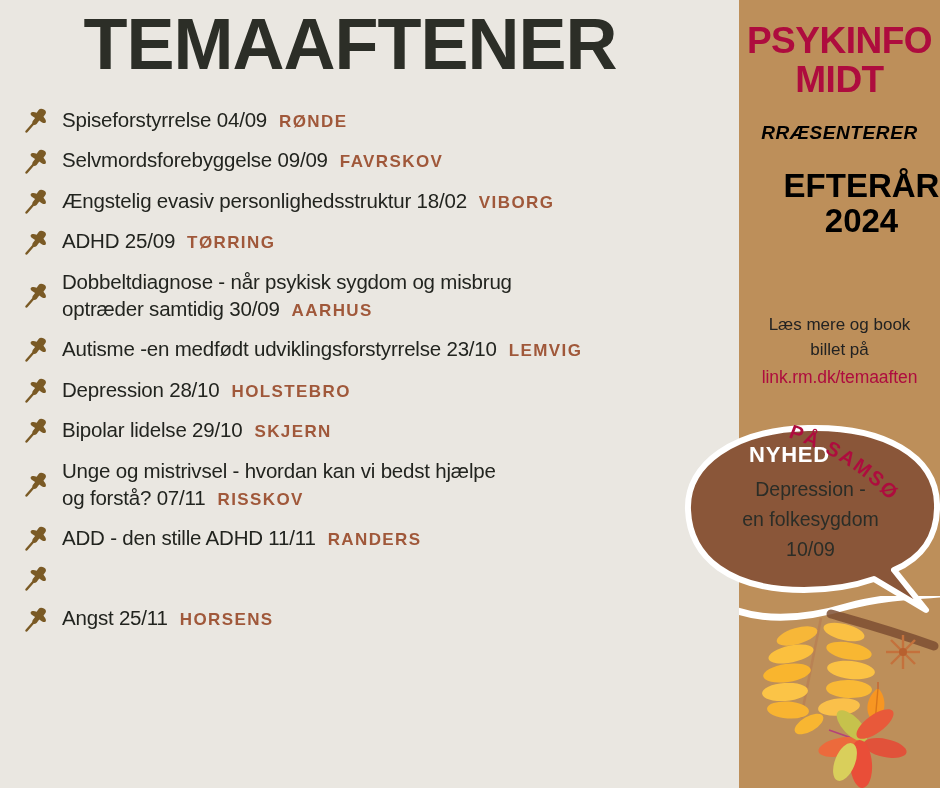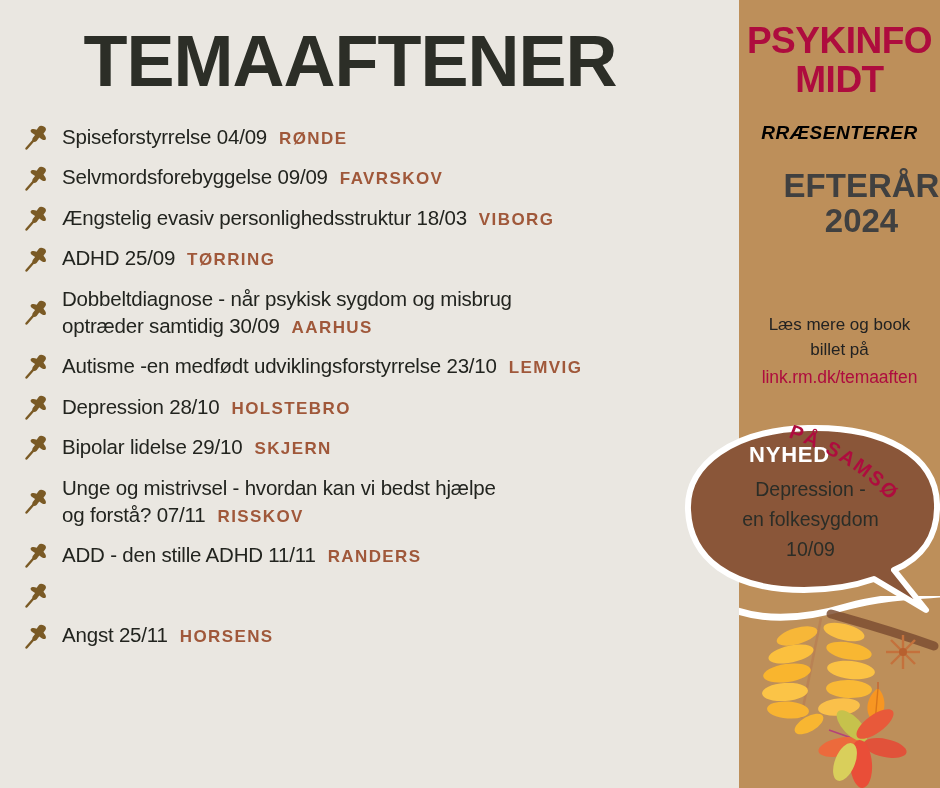--- a/index.html
+++ b/index.html
@@ -11,21 +11,21 @@
   }
   #poster {
     position:relative;
     width:940px; height:788px;
     background:#EAE7E1;
     overflow:hidden;
   }
 
   
   #left-col {
-    position:absolute; left:0; top:17px;
+    position:absolute; left:0; top:0;
     width:739px; height:576px;
     background:#EAE7E1;
   }
 
   #page-title {
     position:absolute;
     left:0; top:8px; width:700px;
     text-align:center;
     font-family:"Liberation Sans", sans-serif;
     font-weight:bold;
@@ -94,21 +94,21 @@
   #presents {
     margin-top:22px;
     color:#000000;
     font-size:19px;
     font-weight:bold;
     letter-spacing:0.6px;
     font-style:italic;
   }
   #season, #year {
     font-weight:bold;
-    color:#404040;
+    color:#000000;
     font-size:33px;
     line-height:1.08;
     letter-spacing:0px;
     margin-left:44px;
   }
   #season { margin-top:24px; }
   #booking {
     margin-top:74px;
     color:#222;
     font-size:17px;
@@ -217,21 +217,21 @@
 <svg width="30" height="26" viewBox="0 0 30 26">
   <g transform="rotate(28 15 13)" fill="#7A5A25">
     <path d="M14.5 1.5 c2.6 0 3.6 1.6 3.4 3.3 l-.5 3.2 c2.9 1 4.9 2.6 4.6 4.1
              c-.2 1.1 -1.7 1.6 -3.6 1.5 l-2.9 -.2 -.5 3.4 c-.3 1.9 -1.5 3.0 -3.0 2.8
              c-1.5 -.2 -2.2 -1.5 -1.9 -3.3 l.5 -3.2 -3.1 -.3 c-2.0 -.2 -3.2 -1.0 -3.0 -2.2
              c.2 -1.4 2.3 -2.5 5.0 -3.0 l.5 -3.2 C10.3 2.6 12.0 1.5 14.5 1.5 Z"></path>
   </g>
   <path d="M9.5 16.5 L2.5 24.5" stroke="#7A5A25" stroke-width="2.4" stroke-linecap="round" fill="none"></path>
 </svg>
           </span>
-          <span class="event-text"><span>Ængstelig evasiv personlighedsstruktur 18/03</span><span class="loc">VIBORG</span></span>
+          <span class="event-text"><span>Ængstelig evasiv personlighedsstruktur 18/02</span><span class="loc">VIBORG</span></span>
         </div>
         <div class="event-row">
           <span class="pin-icon">
 <svg width="30" height="26" viewBox="0 0 30 26">
   <g transform="rotate(28 15 13)" fill="#7A5A25">
     <path d="M14.5 1.5 c2.6 0 3.6 1.6 3.4 3.3 l-.5 3.2 c2.9 1 4.9 2.6 4.6 4.1
              c-.2 1.1 -1.7 1.6 -3.6 1.5 l-2.9 -.2 -.5 3.4 c-.3 1.9 -1.5 3.0 -3.0 2.8
              c-1.5 -.2 -2.2 -1.5 -1.9 -3.3 l.5 -3.2 -3.1 -.3 c-2.0 -.2 -3.2 -1.0 -3.0 -2.2
              c.2 -1.4 2.3 -2.5 5.0 -3.0 l.5 -3.2 C10.3 2.6 12.0 1.5 14.5 1.5 Z"></path>
   </g>

